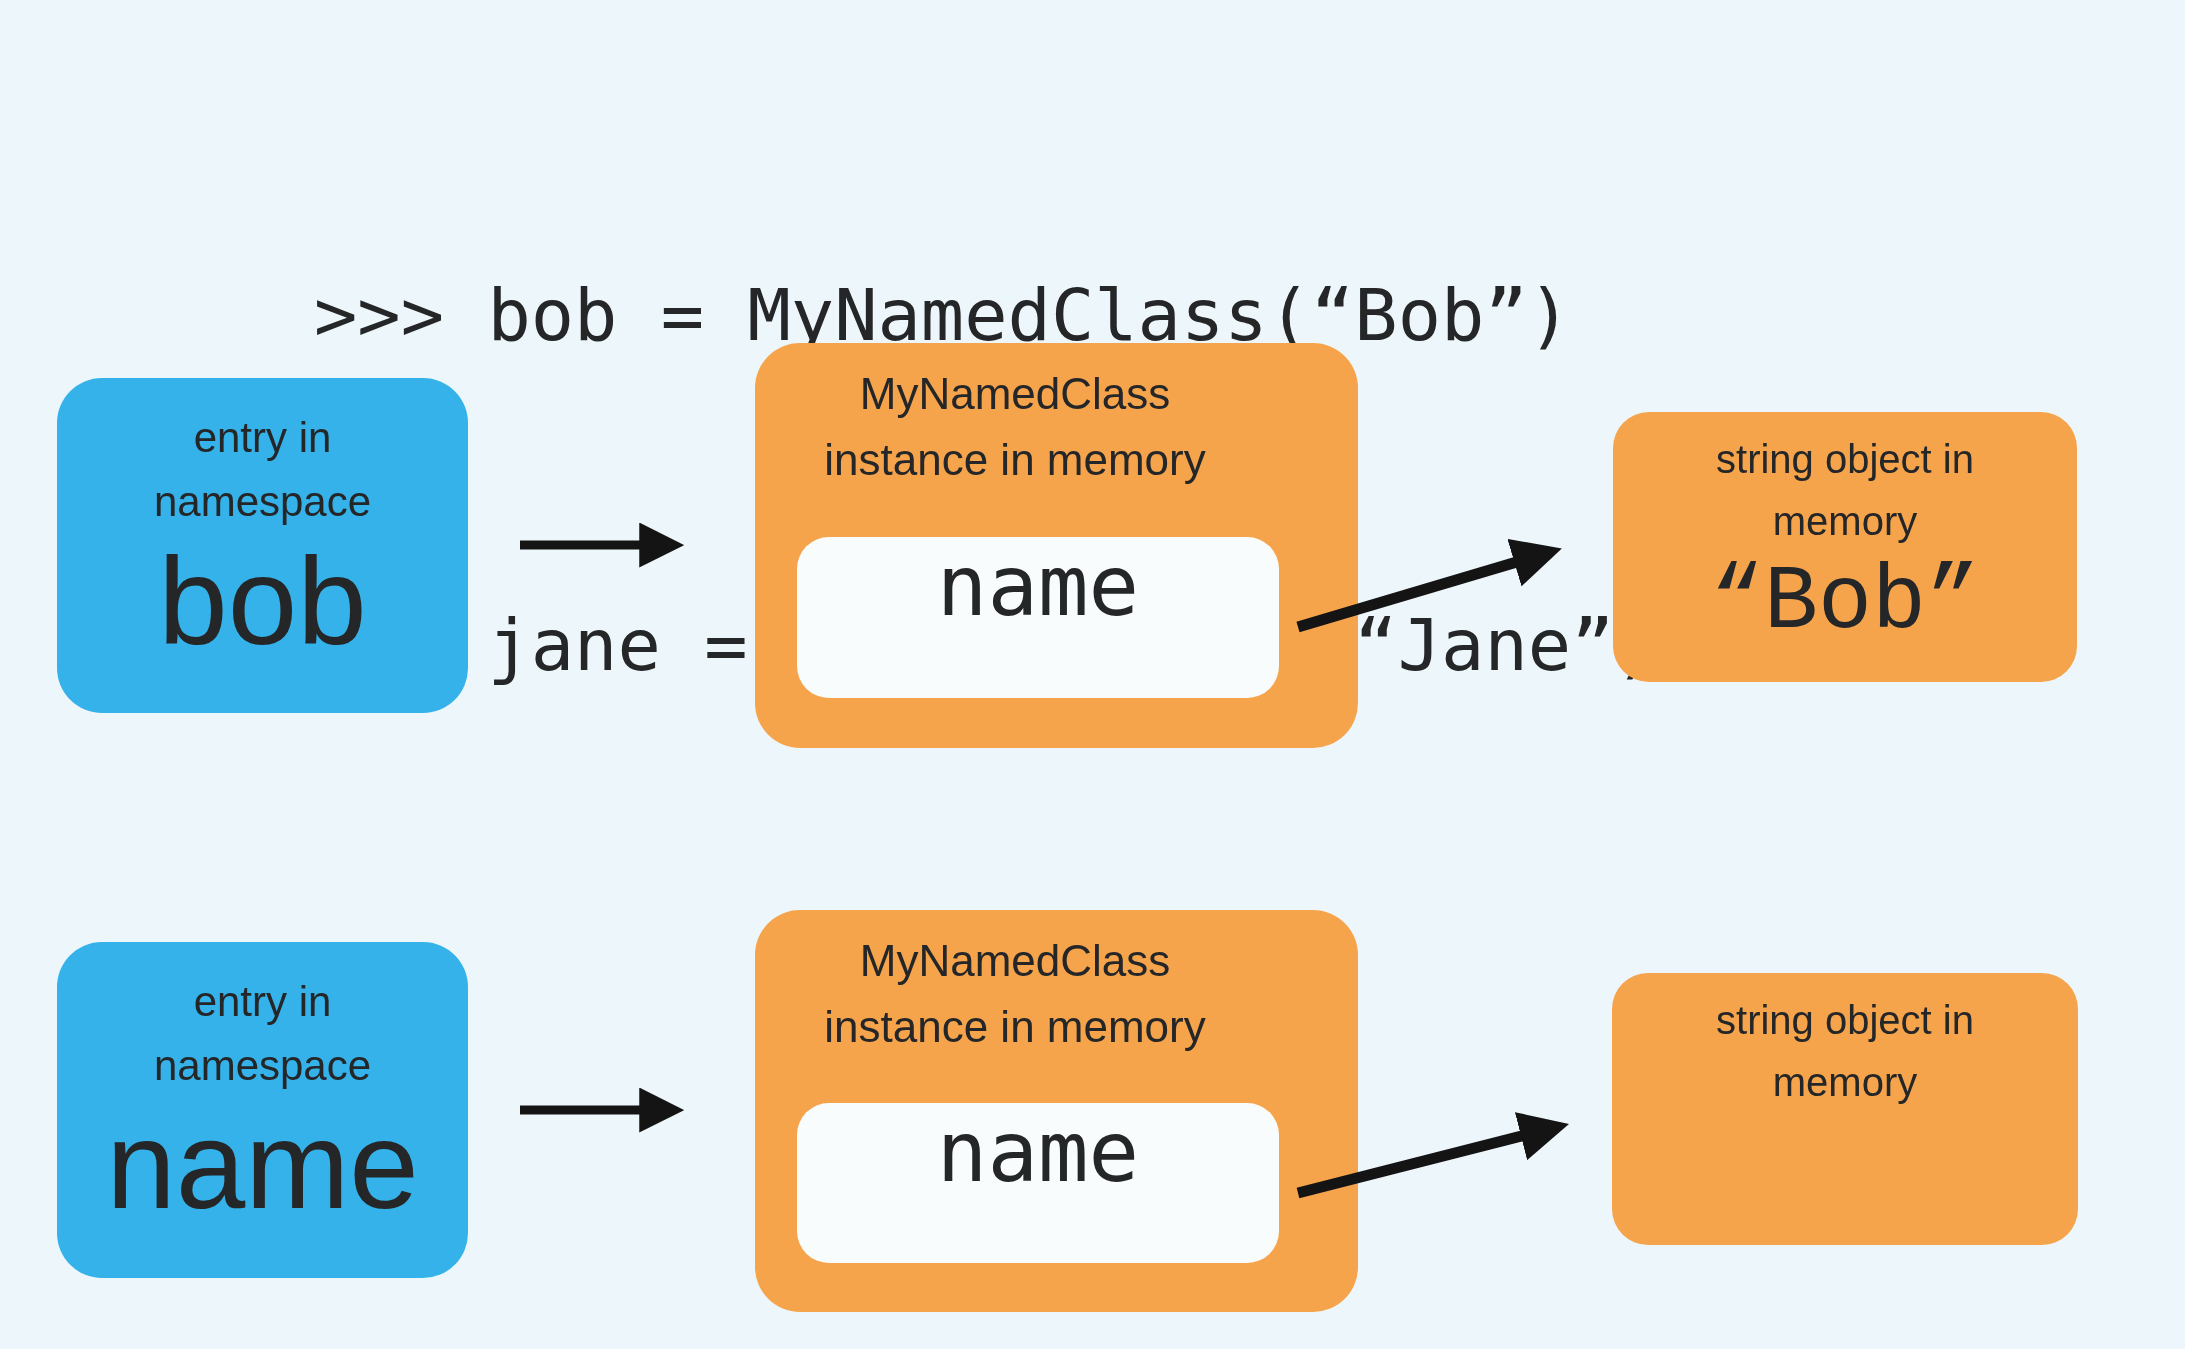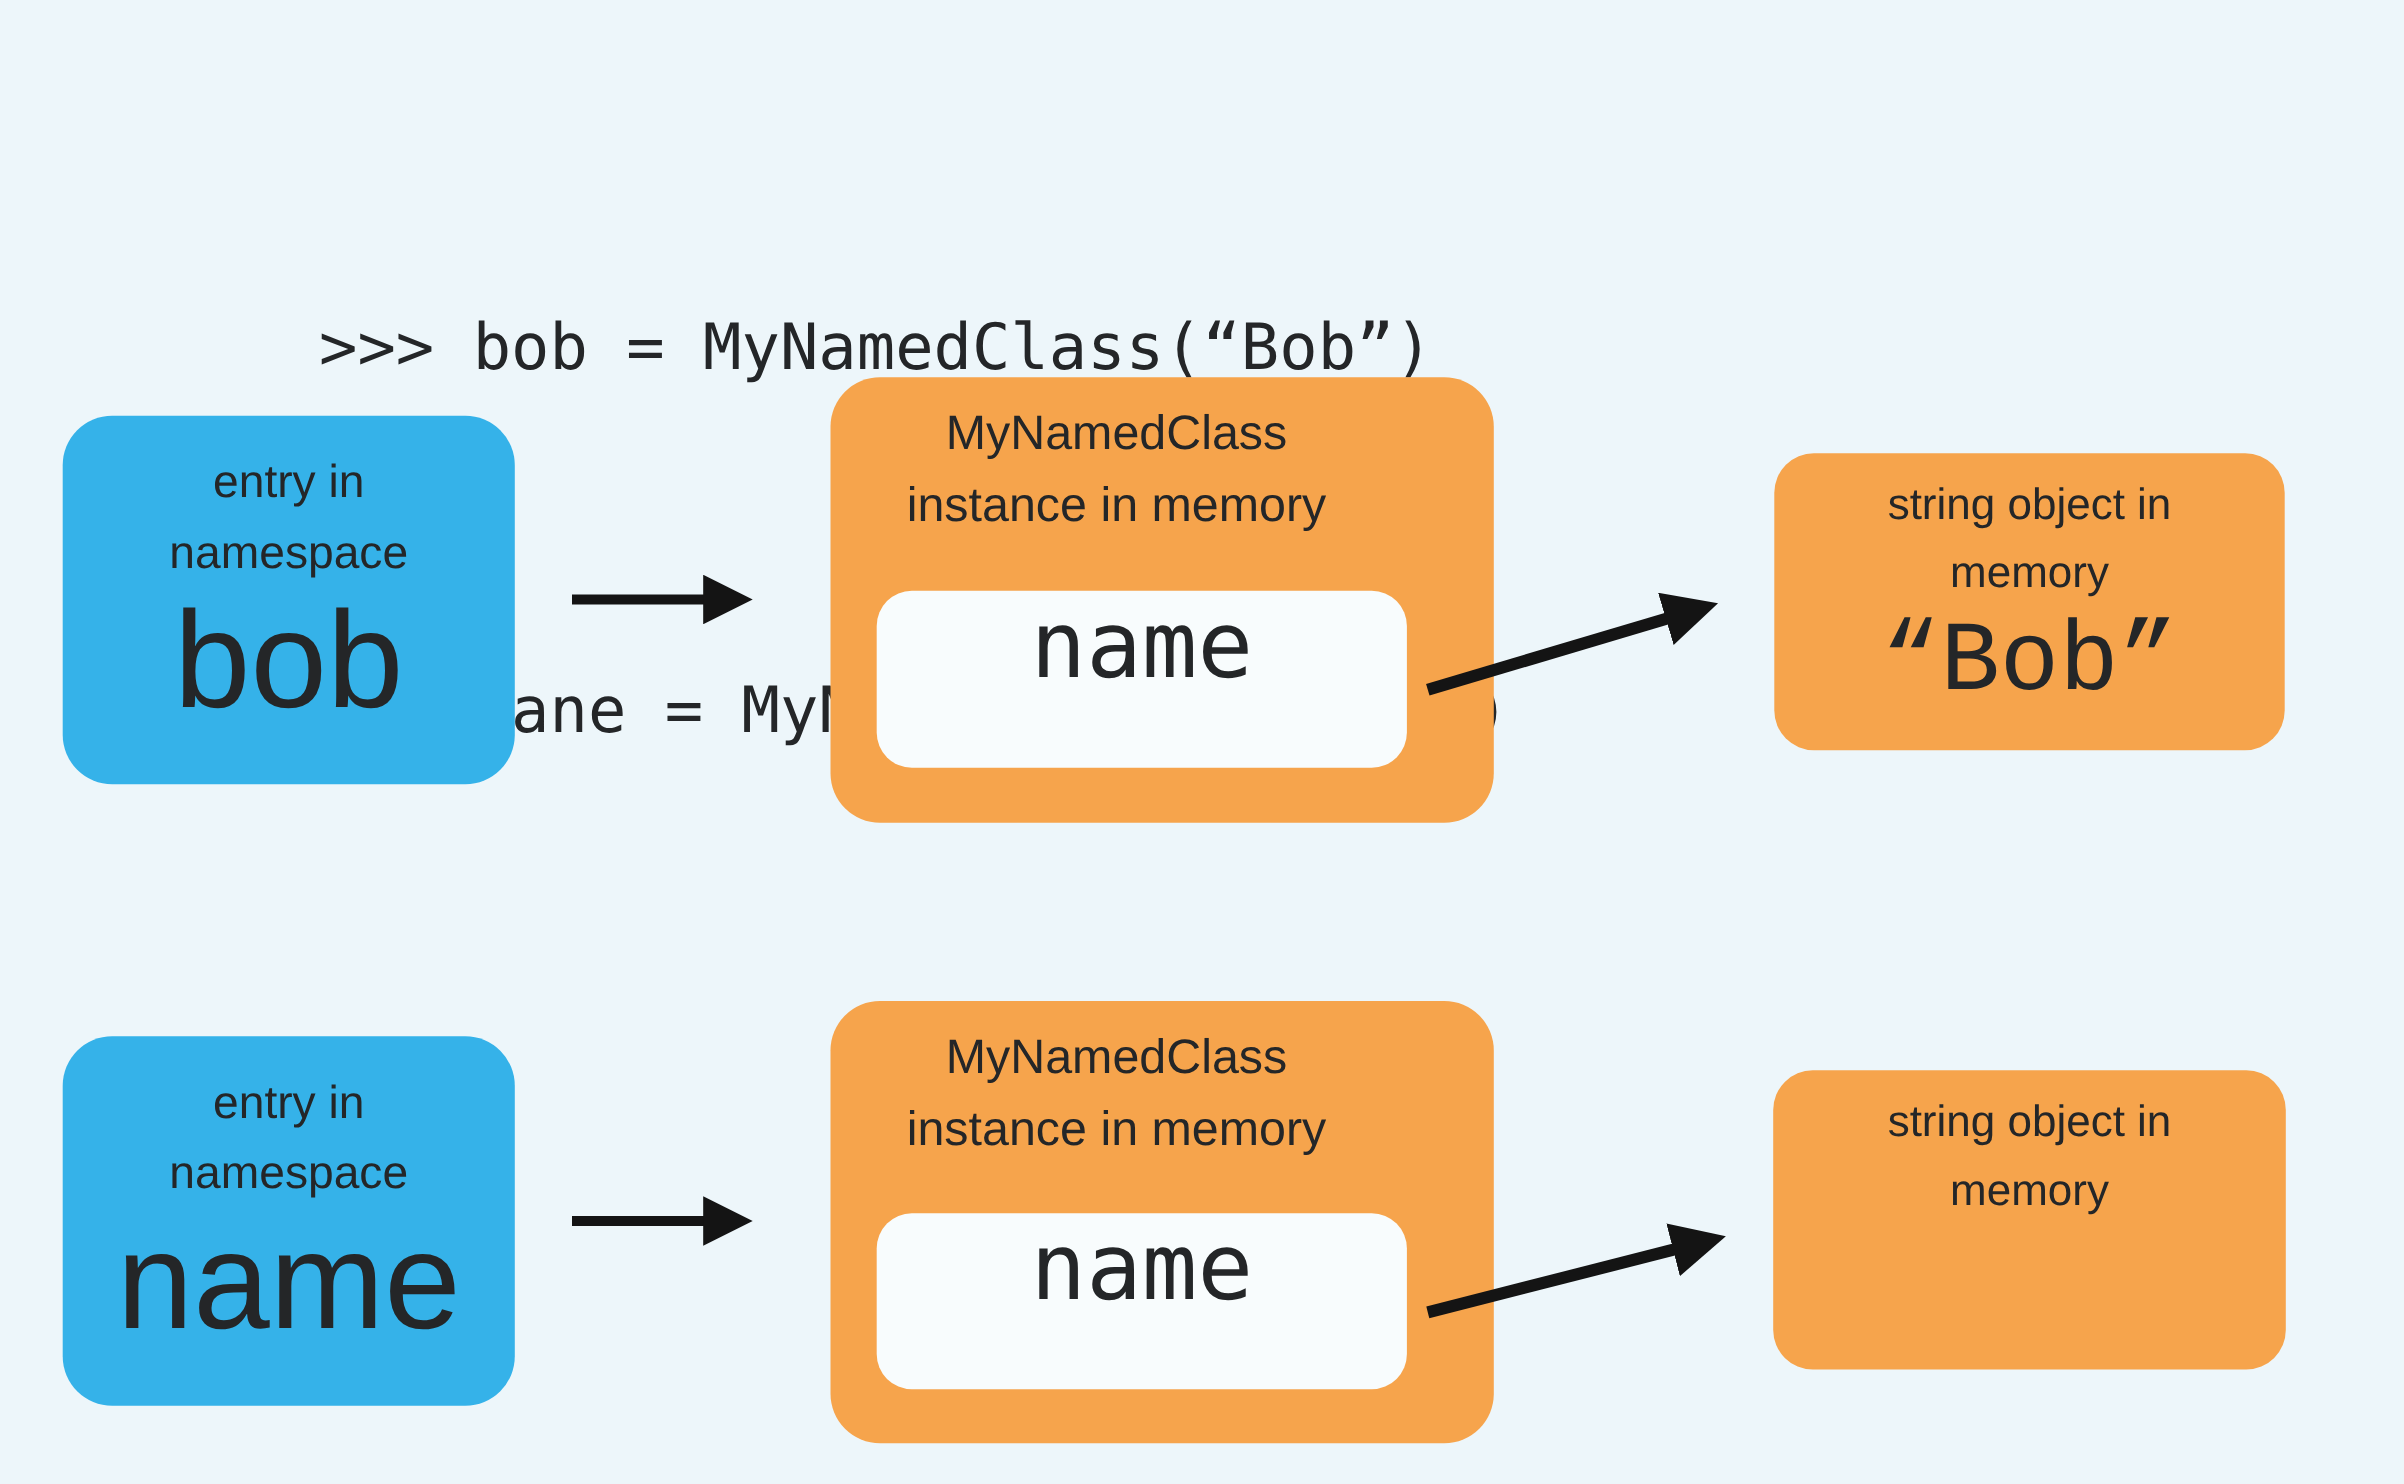--- a/index.html
+++ b/index.html
@@ -6,22 +6,22 @@
     --bg:#edf6fa; --blue:#35b2e9; --orange:#f6a44c; --white_box:#f8fcfd;
     --text:#242628; --arrow:#141414;
   }
   *{margin:0;padding:0;box-sizing:border-box;}
   html,body{background:var(--bg);}
   .canvas{
     position:relative;width:2185px;height:1349px;background:var(--bg);
     overflow:hidden;font-family:"Liberation Sans",sans-serif;color:var(--text);
   }
   .code{
-    position:absolute;left:290px;top:40px;
-    font-family:"DejaVu Sans Mono",monospace;font-size:58px;line-height:110px;
+    position:absolute;left:314px;top:40px;
+    font-family:"DejaVu Sans Mono",monospace;font-size:72px;line-height:110px;
     white-space:pre;color:var(--text);
   }
   .box{position:absolute;border-radius:45px;}
   .blue-box{background:var(--blue);display:flex;flex-direction:column;align-items:center;padding-top:28px;}
   .entry-line{font-size:42px;line-height:64px;text-align:center;}
   .entry-name{font-size:125px;line-height:1.04;margin-top:2px;}
   .orange-box{background:var(--orange);}
   .instance-header{position:absolute;left:0;top:18px;width:520px;text-align:center;font-size:44px;line-height:66px;}
   .attr-box{position:absolute;left:42px;background:var(--white_box);border-radius:32px;
     display:flex;align-items:flex-start;justify-content:center;}

